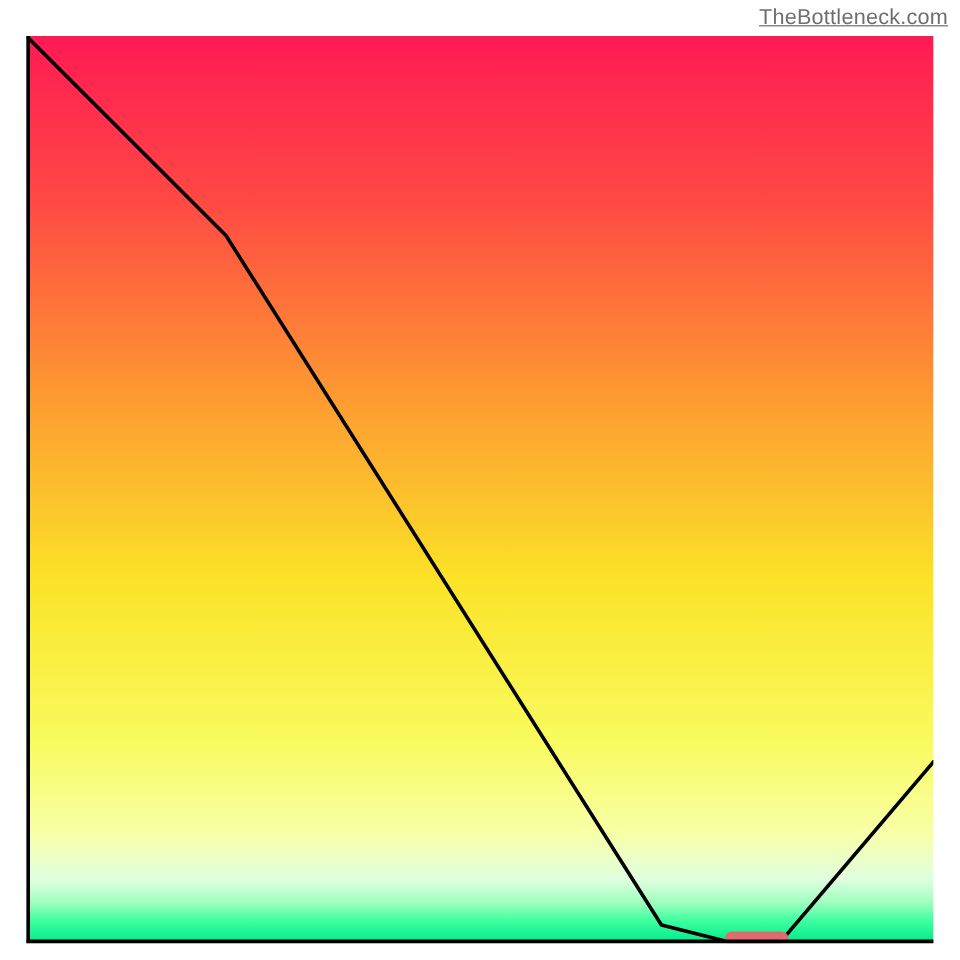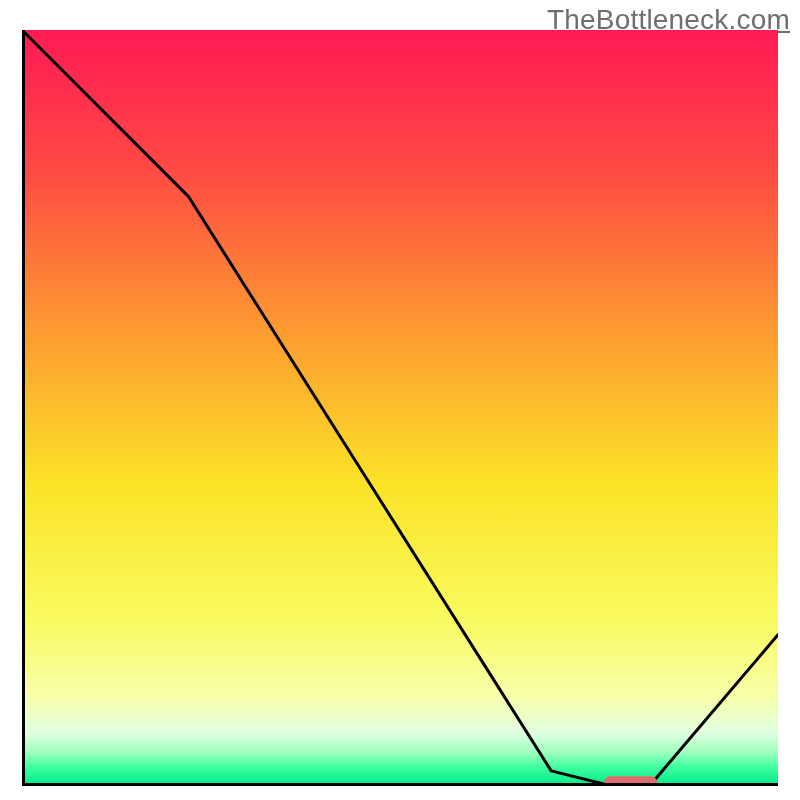--- a/index.html
+++ b/index.html
@@ -9,21 +9,21 @@
     height: 800px;
     background: #ffffff;
     font-family: Arial, Helvetica, sans-serif;
     position: relative;
   }
   .watermark {
     position: absolute;
     top: 4px;
     right: 10px;
     color: #6e6e6e;
-    font-size: 28px;
+    font-size: 18px;
     font-weight: 500;
     letter-spacing: 0.2px;
     text-decoration: underline;
   }
   .plot-container {
     position: absolute;
     left: 22px;
     top: 30px;
     width: 756px;
     height: 756px;

